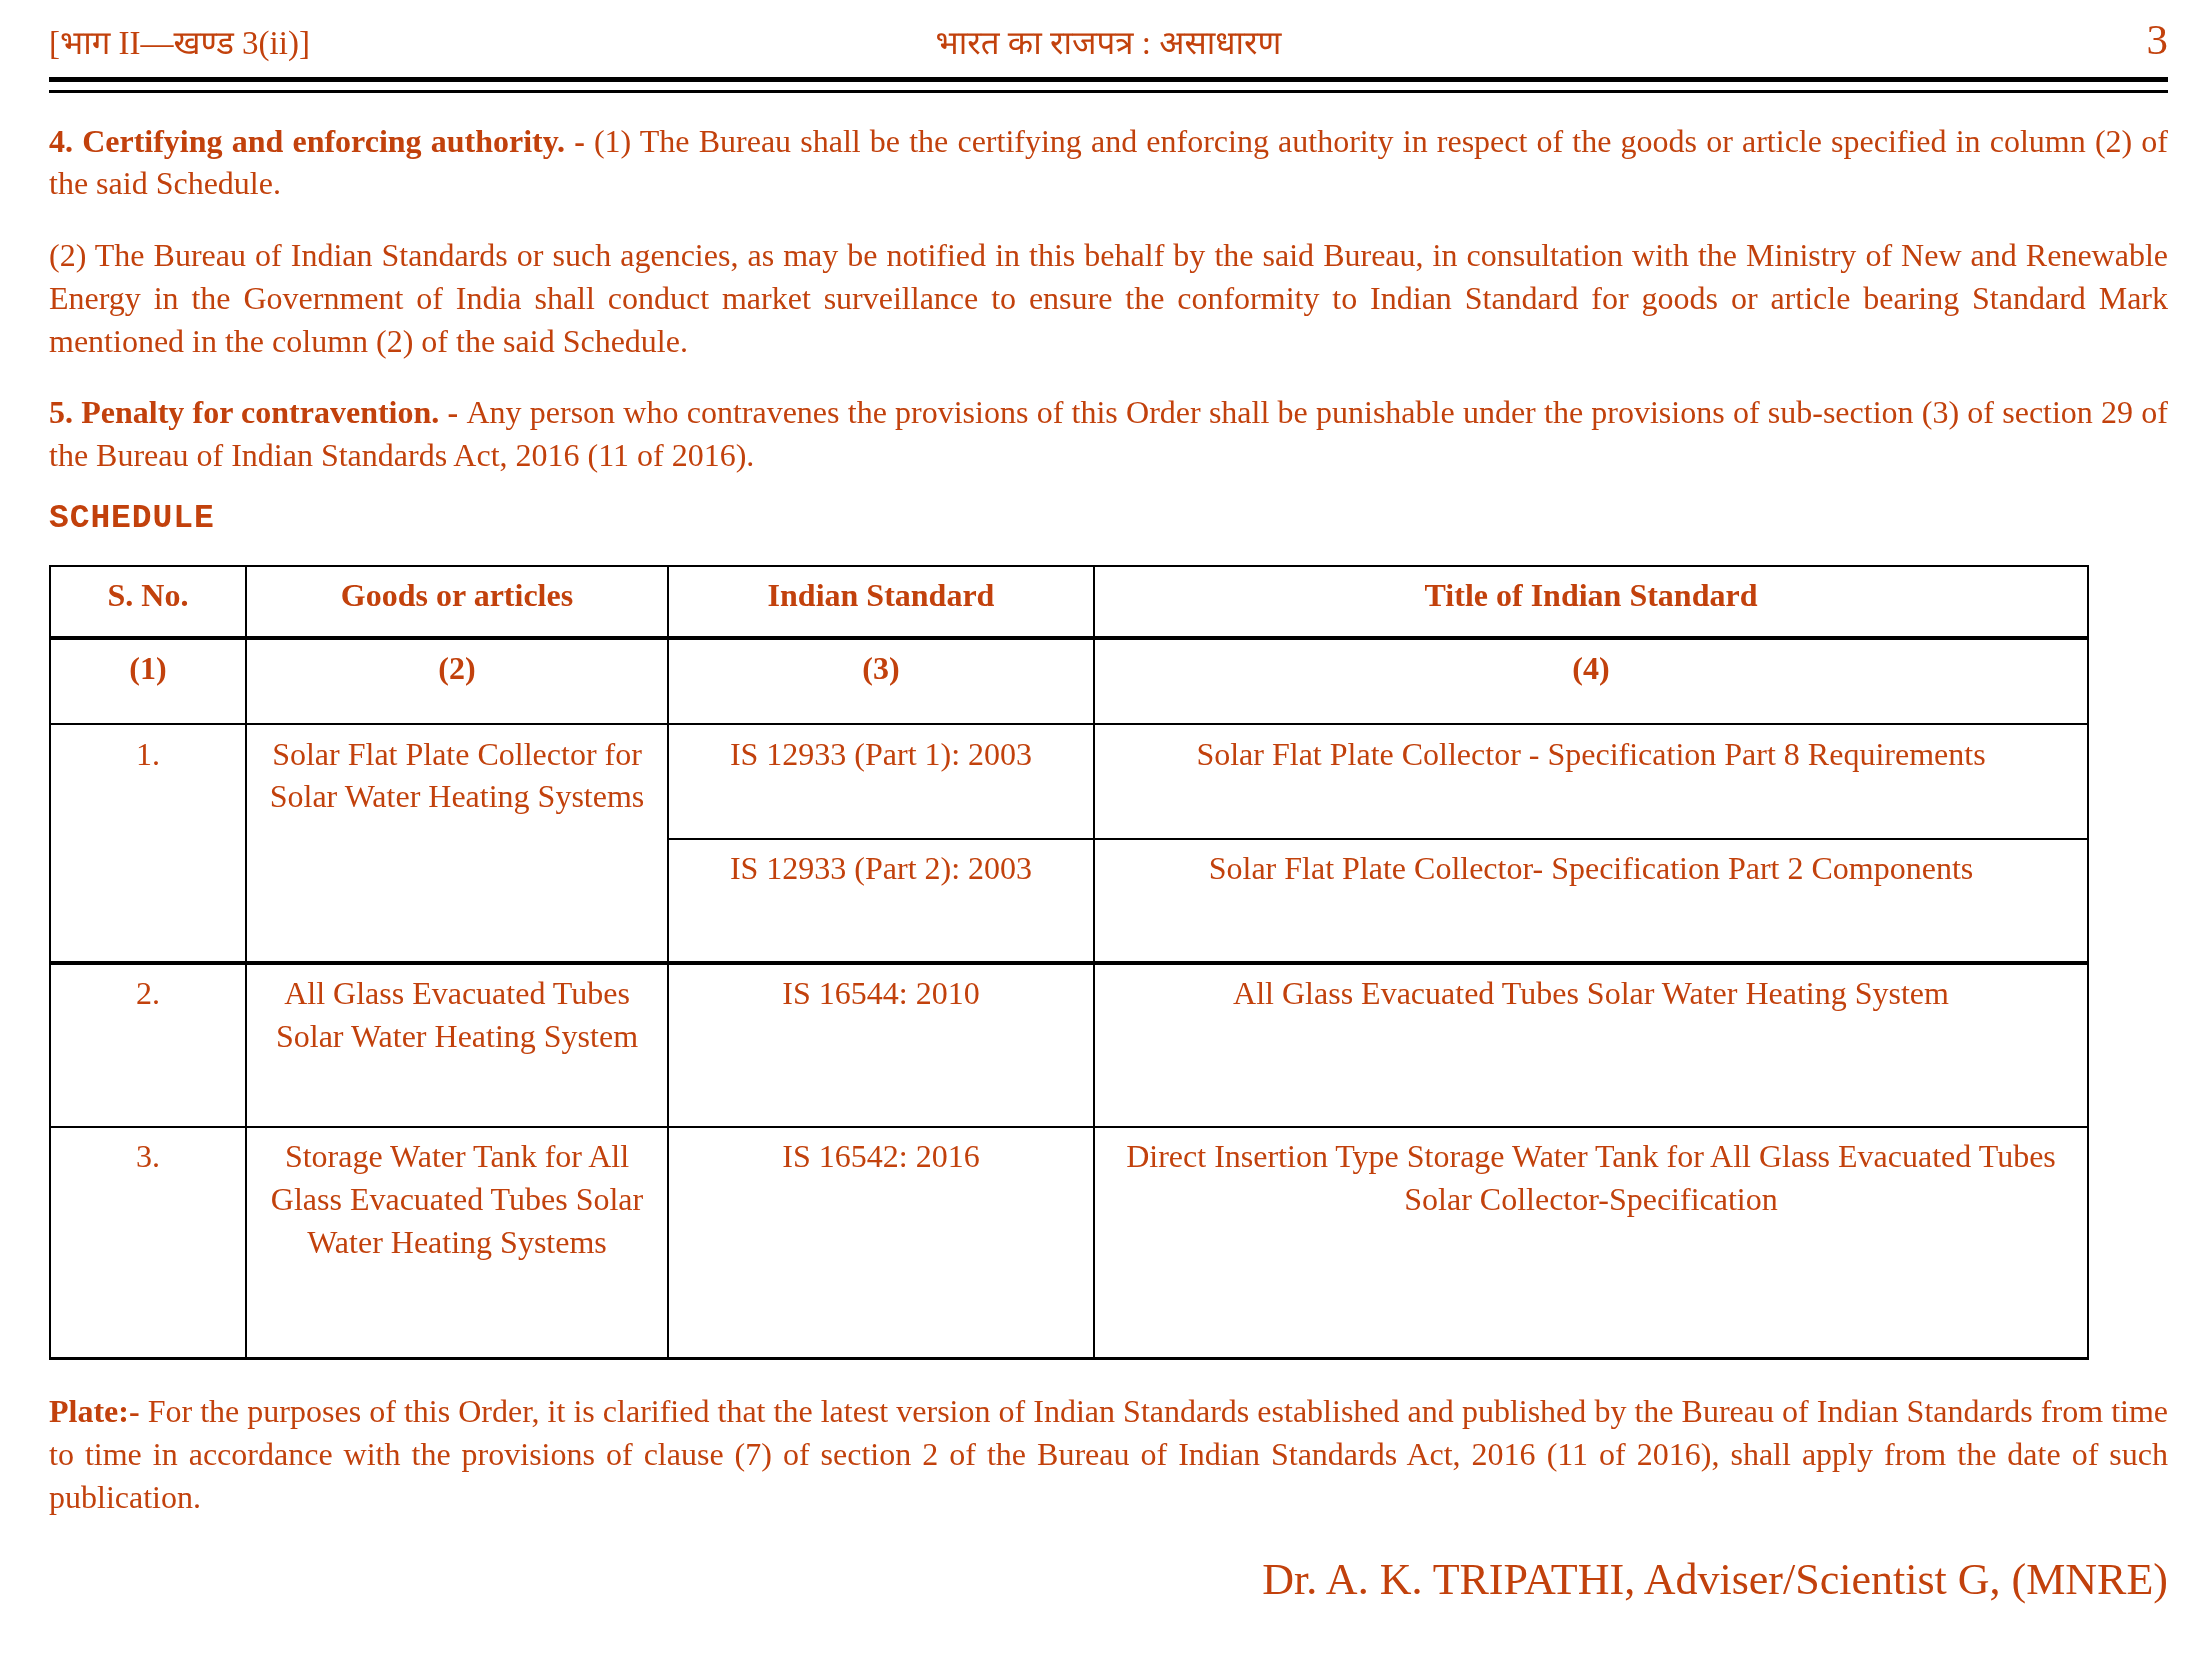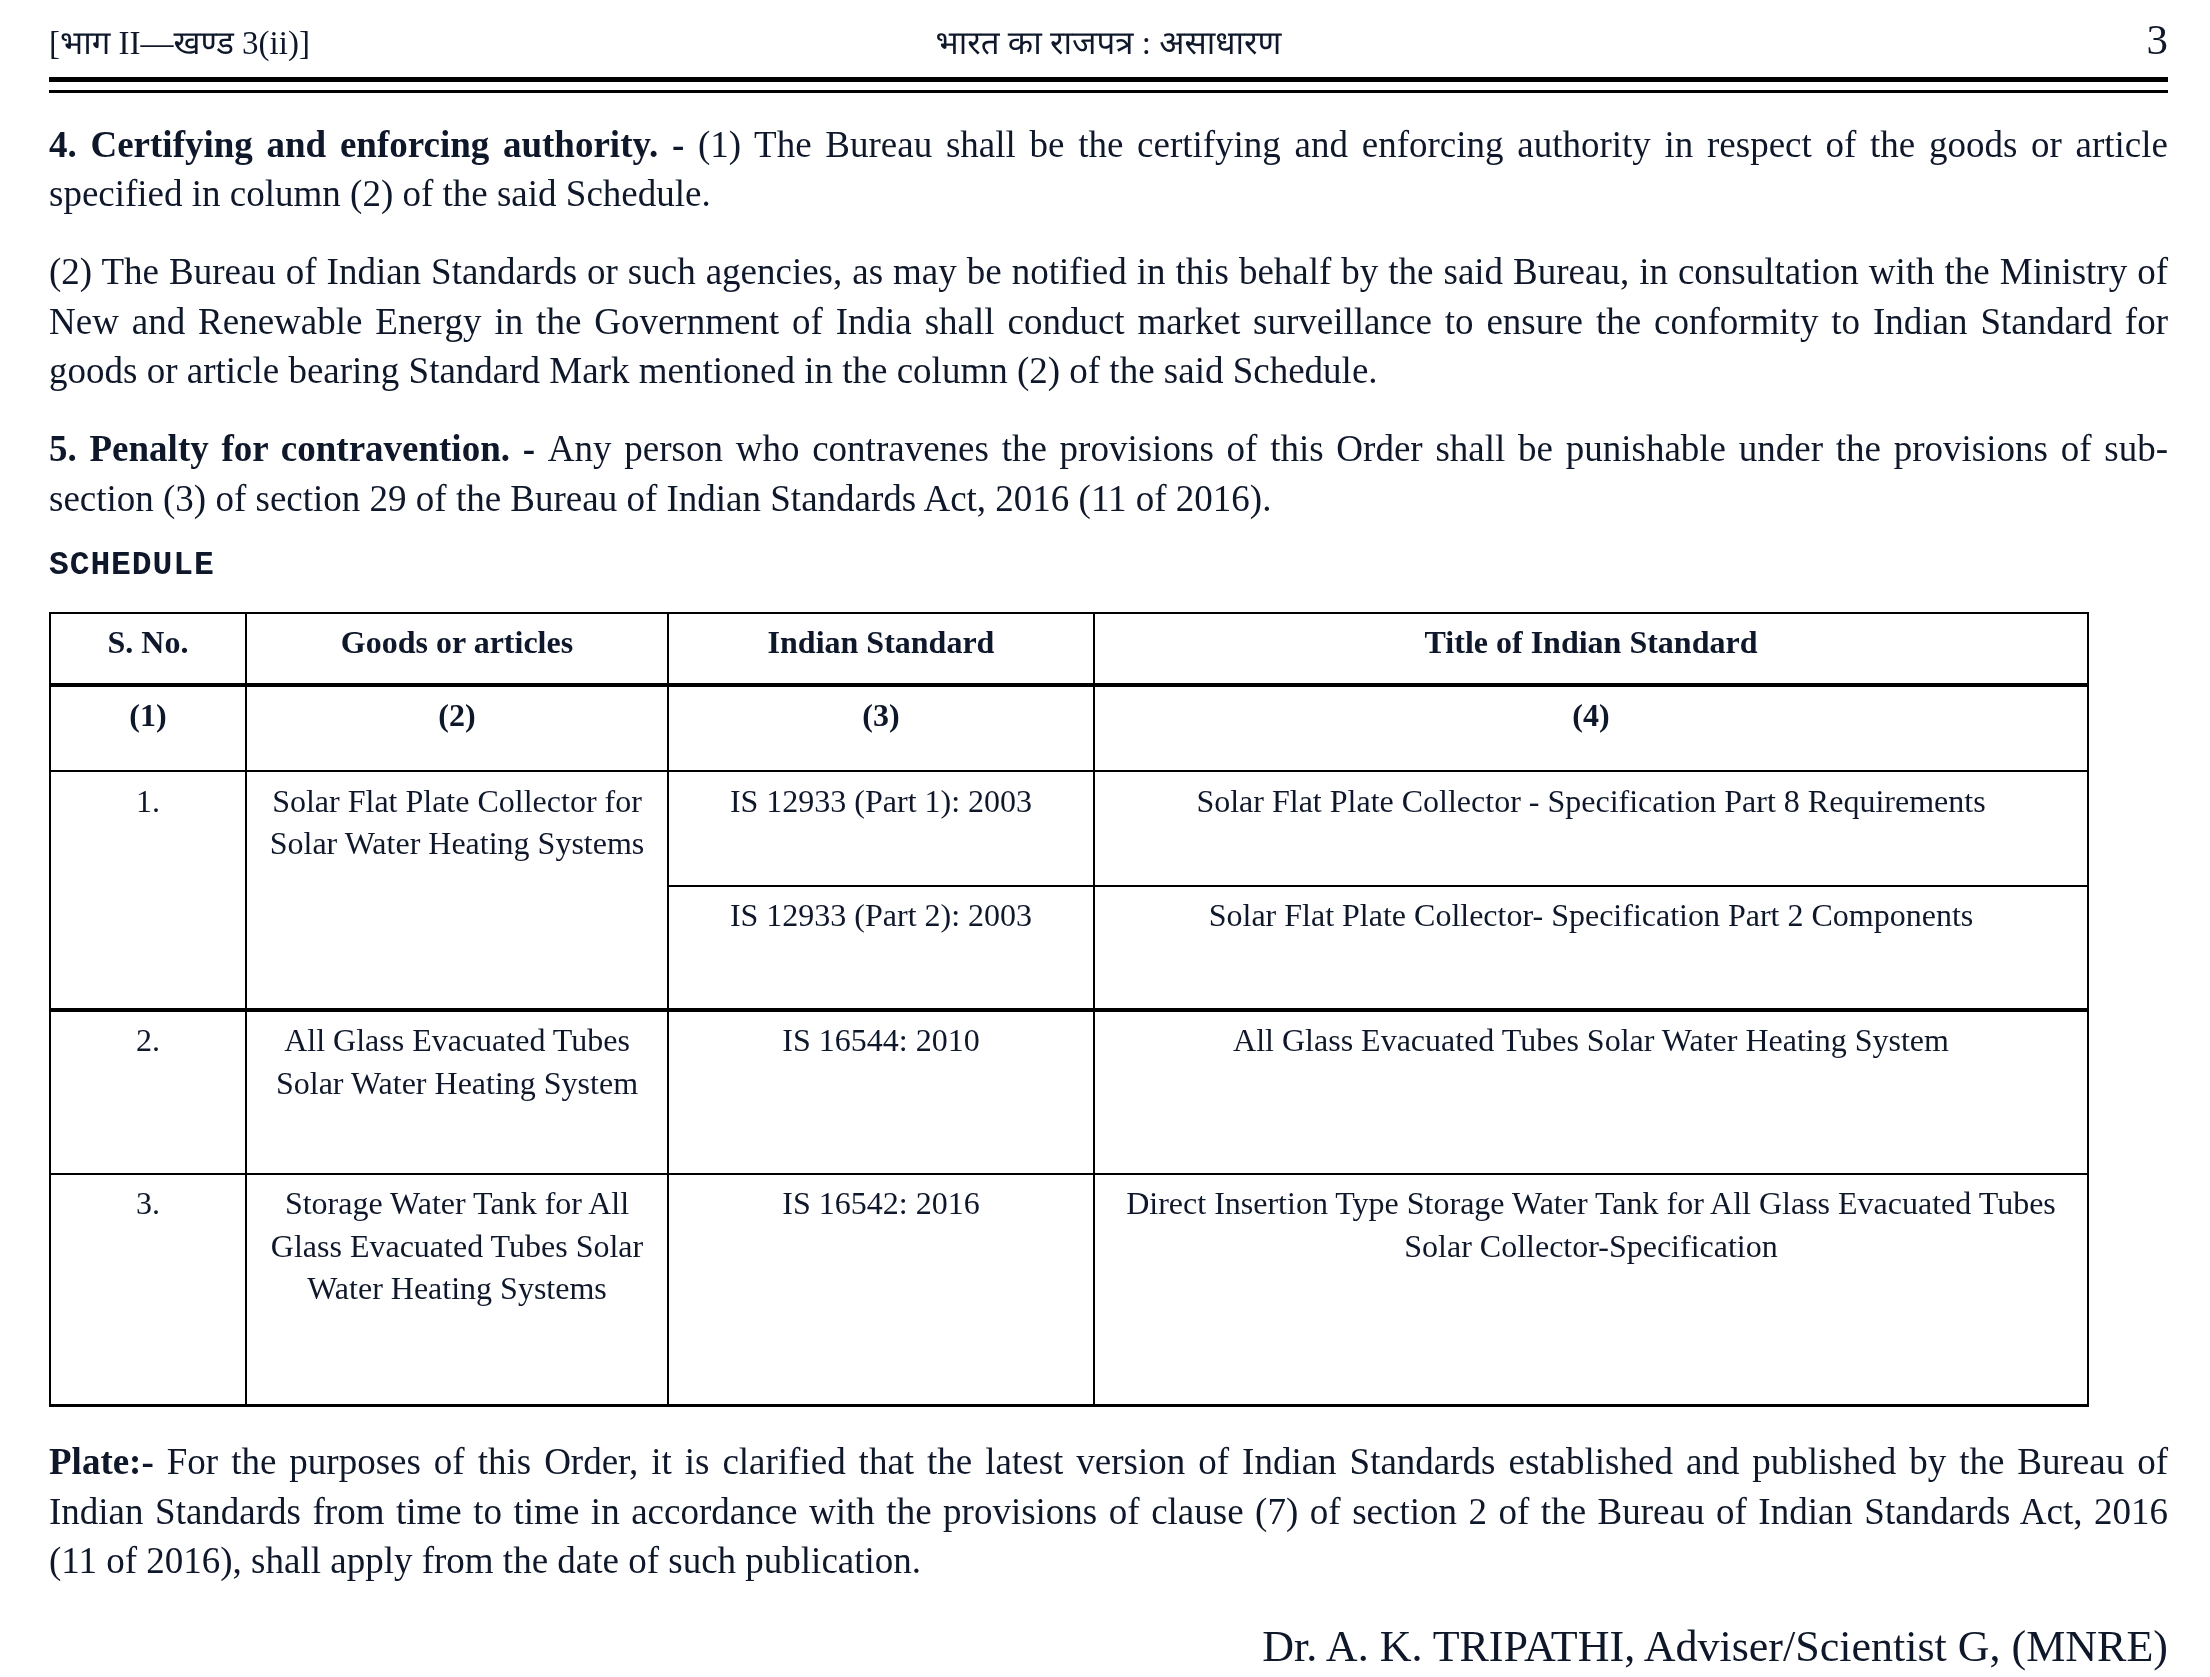--- a/index.html
+++ b/index.html
@@ -1,21 +1,21 @@
 <!DOCTYPE html>
 <html style="font-size:14.3px"><head>
 <meta charset="utf-8">
 <style>
   html, body { margin: 0; padding: 0; background: #ffffff; }
   .page {
     width: 2211px;
     height: 1677px;
     box-sizing: border-box;
     background: #ffffff;
-    color: #0f172a;
+    color: #c2410c;
     font-family: "Liberation Serif", "DejaVu Serif", serif;
     padding: 9px 43px 0 49px;
     overflow: hidden;
   }
   
   .topbar {
     display: flex;
     align-items: baseline;
     font-size: 33px;
     line-height: 1.2;
@@ -25,21 +25,21 @@
   .topbar .center{ flex: 0 0 auto; text-align: center; }
   .topbar .right { flex: 1 1 0; text-align: right; font-size: 43px; }
   .headrule {
     margin-top: 10.7px;
     height: 8px;
     border-top: 5.3px solid #000;
     border-bottom: 3.6px solid #000;
   }
   
   .para {
-    font-size: 37px;
+    font-size: 32px;
     line-height: 1.34;
     text-align: justify;
     text-align-last: left;
     margin: 0;
   }
   .p4   { margin-top: 27px; }
   .p2   { margin-top: 28.5px; }
   .p5   { margin-top: 28.5px; }
   .lead { font-weight: bold; }
   

